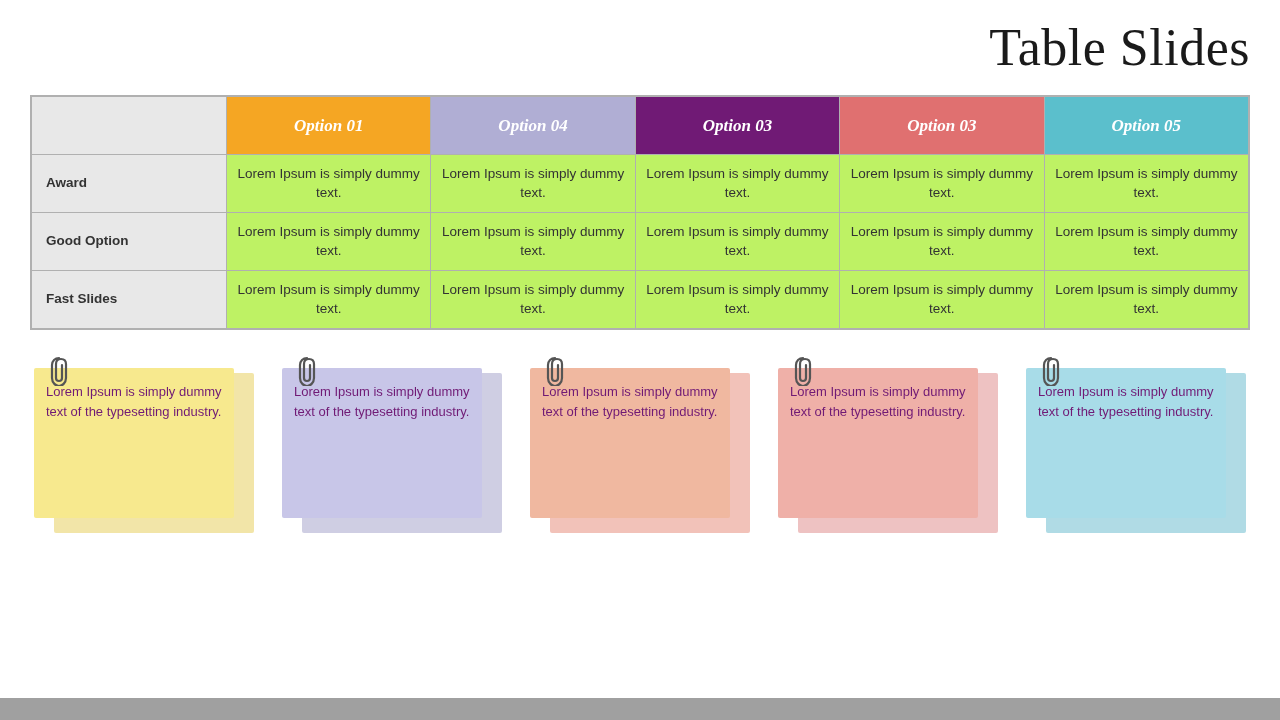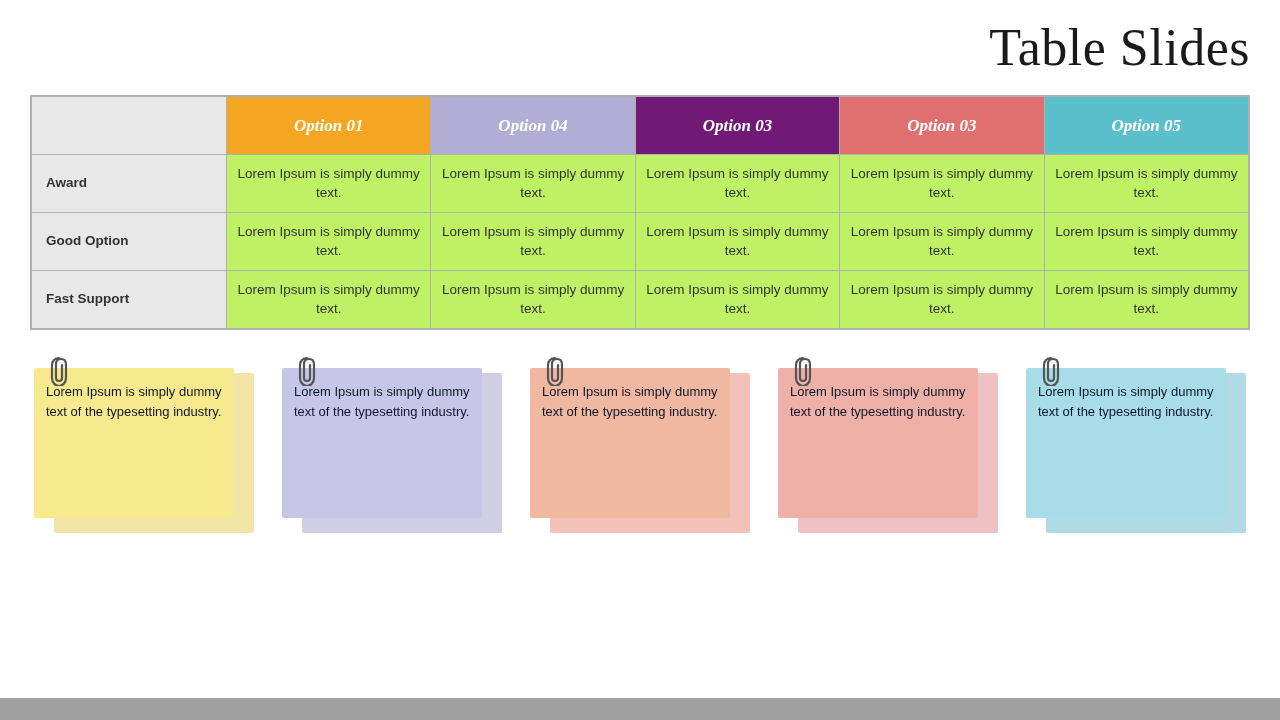--- a/index.html
+++ b/index.html
@@ -125,21 +125,21 @@
       position: absolute;
       top: 20px;
       left: 0;
       width: 200px;
       height: 150px;
       border-radius: 2px;
       padding: 14px 12px 10px 12px;
       font-family: Arial, sans-serif;
       font-size: 13px;
       line-height: 1.5;
-      color: #0f172a;
+      color: #701a75;
     }
 
     
     .paperclip {
       position: absolute;
       top: 8px;
       left: 16px;
       font-size: 22px;
       color: #555;
       z-index: 10;
@@ -186,21 +186,21 @@
           </tr>
           <tr class="data-row">
             <td class="row-label">Good Option</td>
             <td class="data-cell">Lorem Ipsum is simply dummy text.</td>
             <td class="data-cell">Lorem Ipsum is simply dummy text.</td>
             <td class="data-cell">Lorem Ipsum is simply dummy text.</td>
             <td class="data-cell">Lorem Ipsum is simply dummy text.</td>
             <td class="data-cell">Lorem Ipsum is simply dummy text.</td>
           </tr>
           <tr class="data-row">
-            <td class="row-label">Fast Support</td>
+            <td class="row-label">Fast Slides</td>
             <td class="data-cell">Lorem Ipsum is simply dummy text.</td>
             <td class="data-cell">Lorem Ipsum is simply dummy text.</td>
             <td class="data-cell">Lorem Ipsum is simply dummy text.</td>
             <td class="data-cell">Lorem Ipsum is simply dummy text.</td>
             <td class="data-cell">Lorem Ipsum is simply dummy text.</td>
           </tr>
         </tbody>
     </table>
   </div>
 

